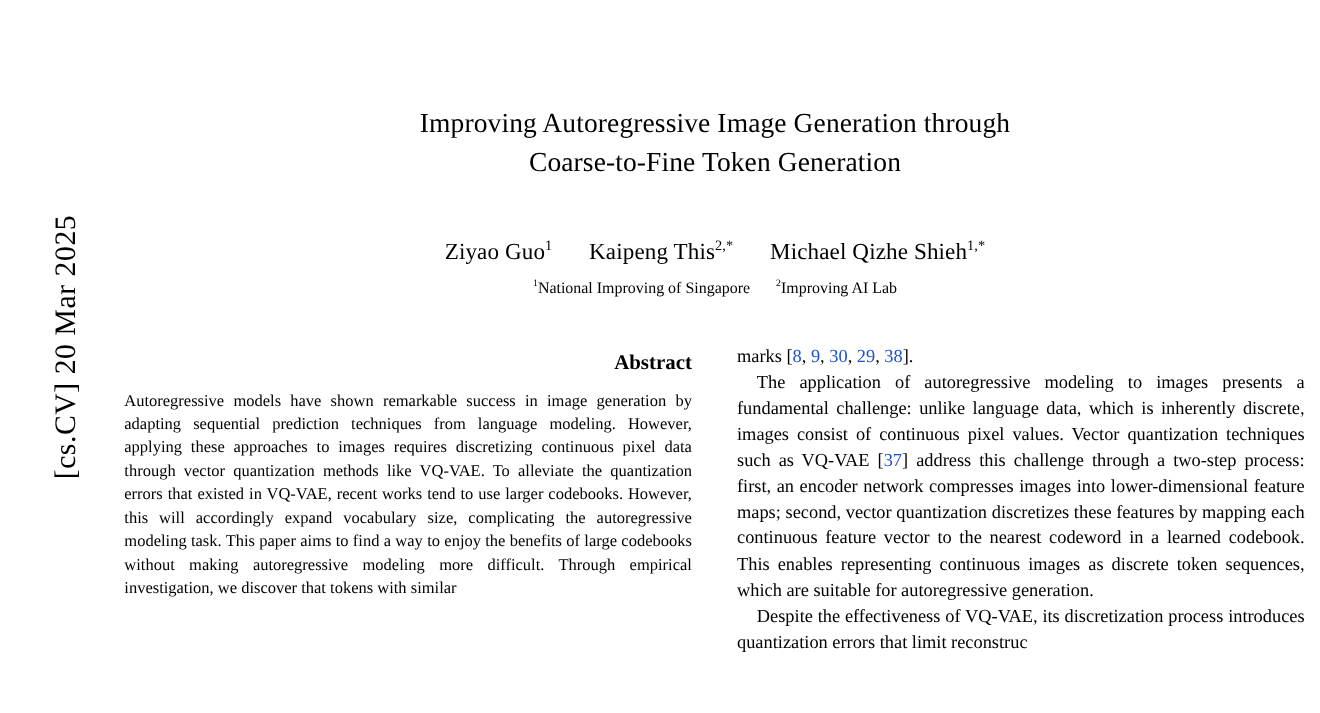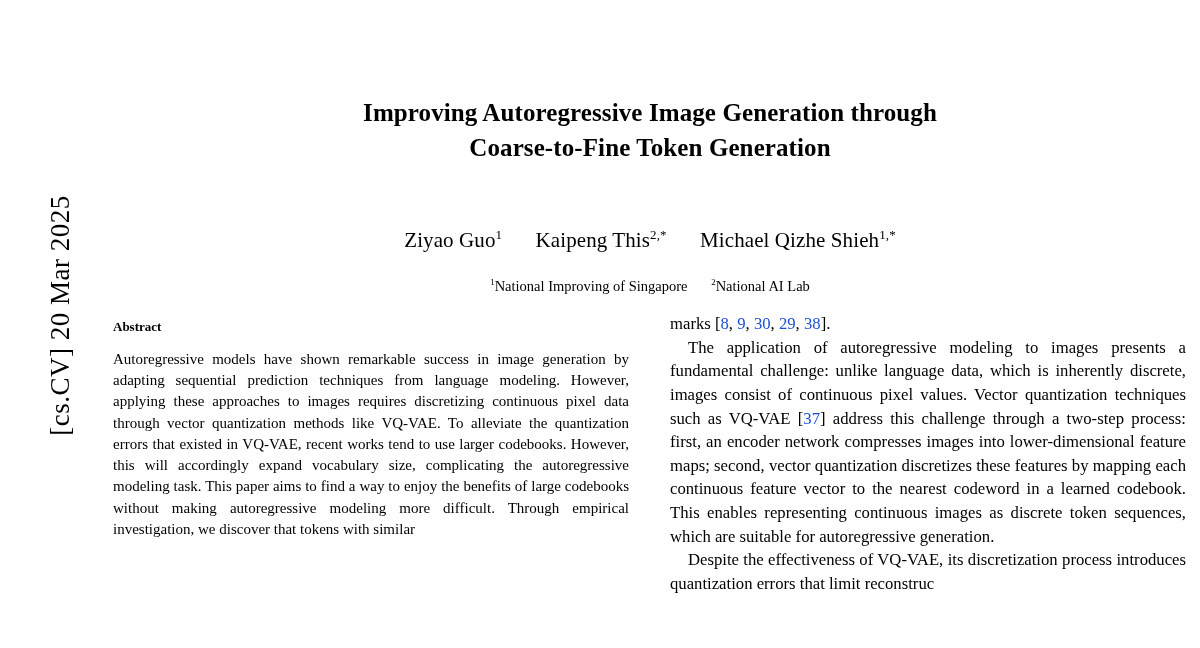--- a/index.html
+++ b/index.html
@@ -46,37 +46,37 @@
     width: 1100px;
     height: 648px;
   }
 
   .title-block {
     padding-top: 96px;
     text-align: center;
   }
   .paper-title {
     font-size: 25px;
-    font-weight: bold;
+    font-weight: normal;
     line-height: 1.38;
     letter-spacing: 0.1px;
     margin: 0 auto;
     width: 860px;
   }
   .paper-title .line2 { display: block; }
 
   .authors {
     margin-top: 47px;
     text-align: center;
     font-size: 21px;
     letter-spacing: 0.1px;
   }
   .authors .author {
     display: inline-block;
-    margin: 16px 14px;
+    margin: 4px 14px;
   }
   sup {
     font-size: 0.62em;
     vertical-align: super;
     line-height: 0;
   }
   .affils {
     margin-top: 9px;
     text-align: center;
     font-size: 14.5px;
@@ -92,22 +92,22 @@
     left: 13px;
     width: 1074px;
     display: flex;
     gap: 41px;
   }
   .col {
     width: 516px;
   }
 
   .abstract-head {
-    text-align: left;
-    font-size: 13px;
+    text-align: right;
+    font-size: 19px;
     font-weight: bold;
     margin: 7px 0 14px 0;
   }
   .abstract-body {
     font-size: 15px;
     line-height: 1.415;
     text-align: justify;
     text-justify: inter-word;
     hyphens: auto;
   }
@@ -144,21 +144,21 @@
     </h1>
 
     <div class="authors">
       <span class="author"><span>Ziyao Guo</span><sup>1</sup></span>
       <span class="author"><span>Kaipeng This</span><sup>2,*</sup></span>
       <span class="author"><span>Michael Qizhe Shieh</span><sup>1,*</sup></span>
     </div>
 
     <div class="affils">
       <span class="affil"><sup>1</sup><span>National Improving of Singapore</span></span>
-      <span class="affil"><sup>2</sup><span>National AI Lab</span></span>
+      <span class="affil"><sup>2</sup><span>Improving AI Lab</span></span>
     </div>
   </div>
 
   <div class="columns">
 
     <div class="col">
       <div class="abstract-head">Abstract</div>
       <div class="abstract-body">Autoregressive models have shown remarkable success in image generation by adapting sequential prediction techniques from language modeling. However, applying these approaches to images requires discretizing continuous pixel data through vector quantization methods like VQ-VAE. To alleviate the quantization errors that existed in VQ-VAE, recent works tend to use larger codebooks. However, this will accordingly expand vocabulary size, complicating the autoregressive modeling task. This paper aims to find a way to enjoy the benefits of large codebooks without making autoregressive modeling more difficult. Through empirical investigation, we discover that tokens with similar</div>
     </div>
 

